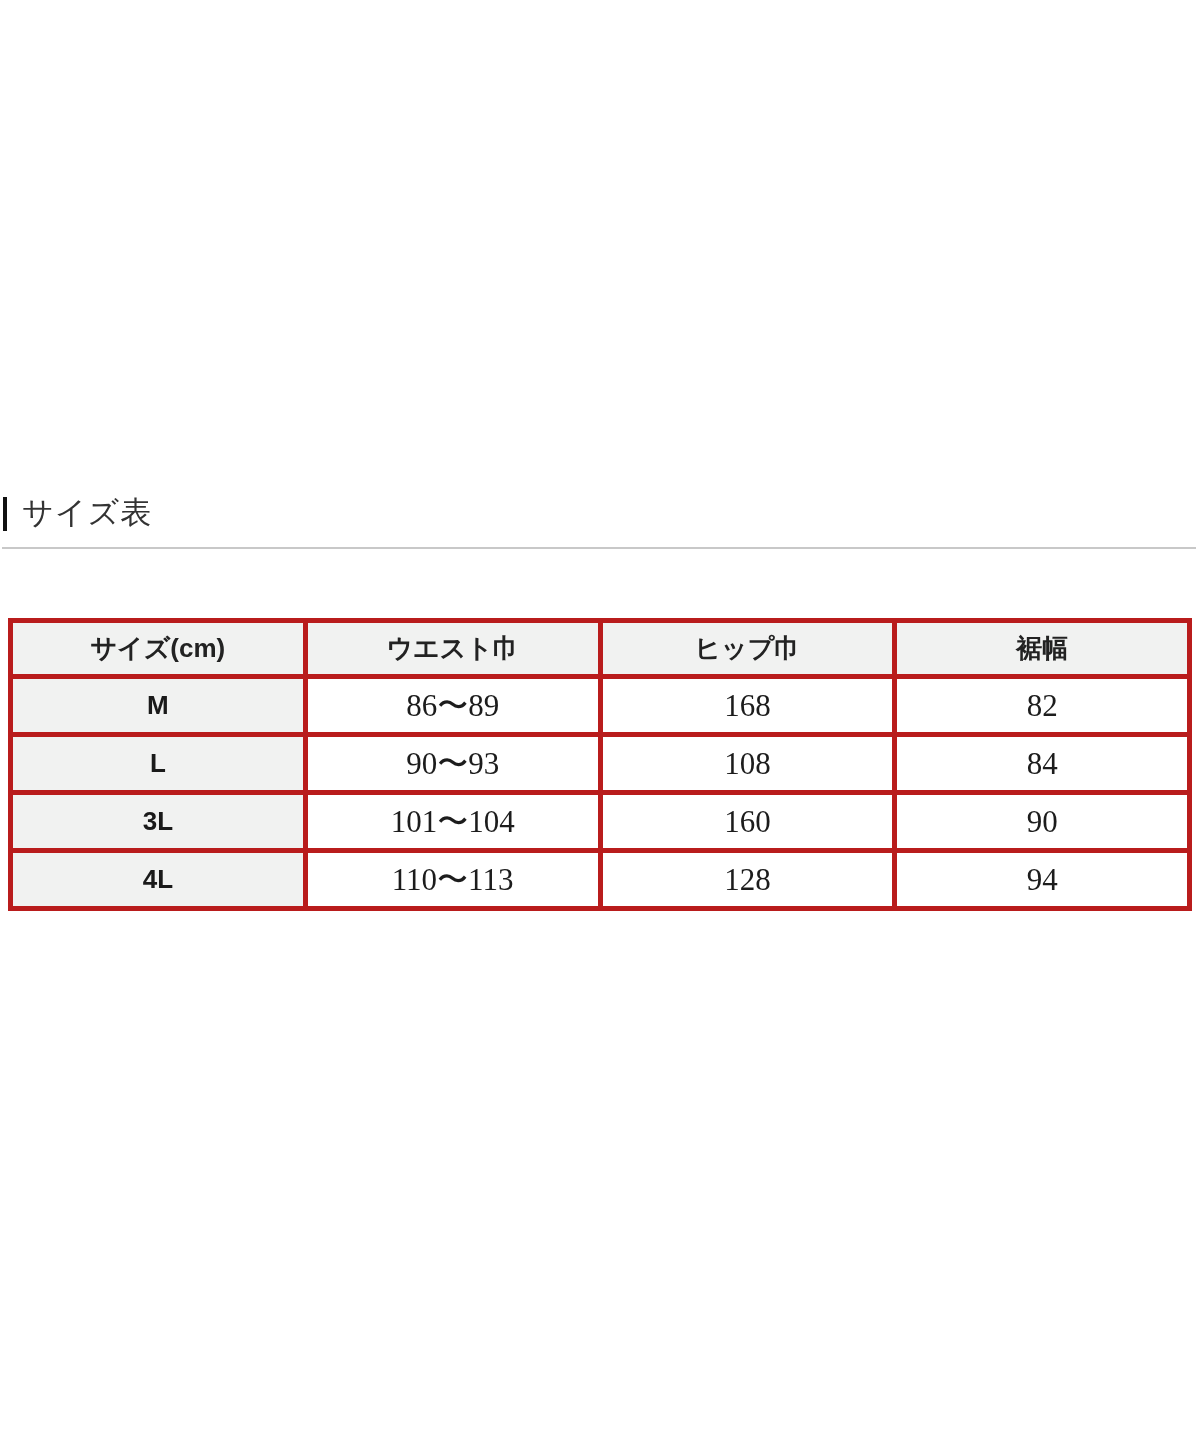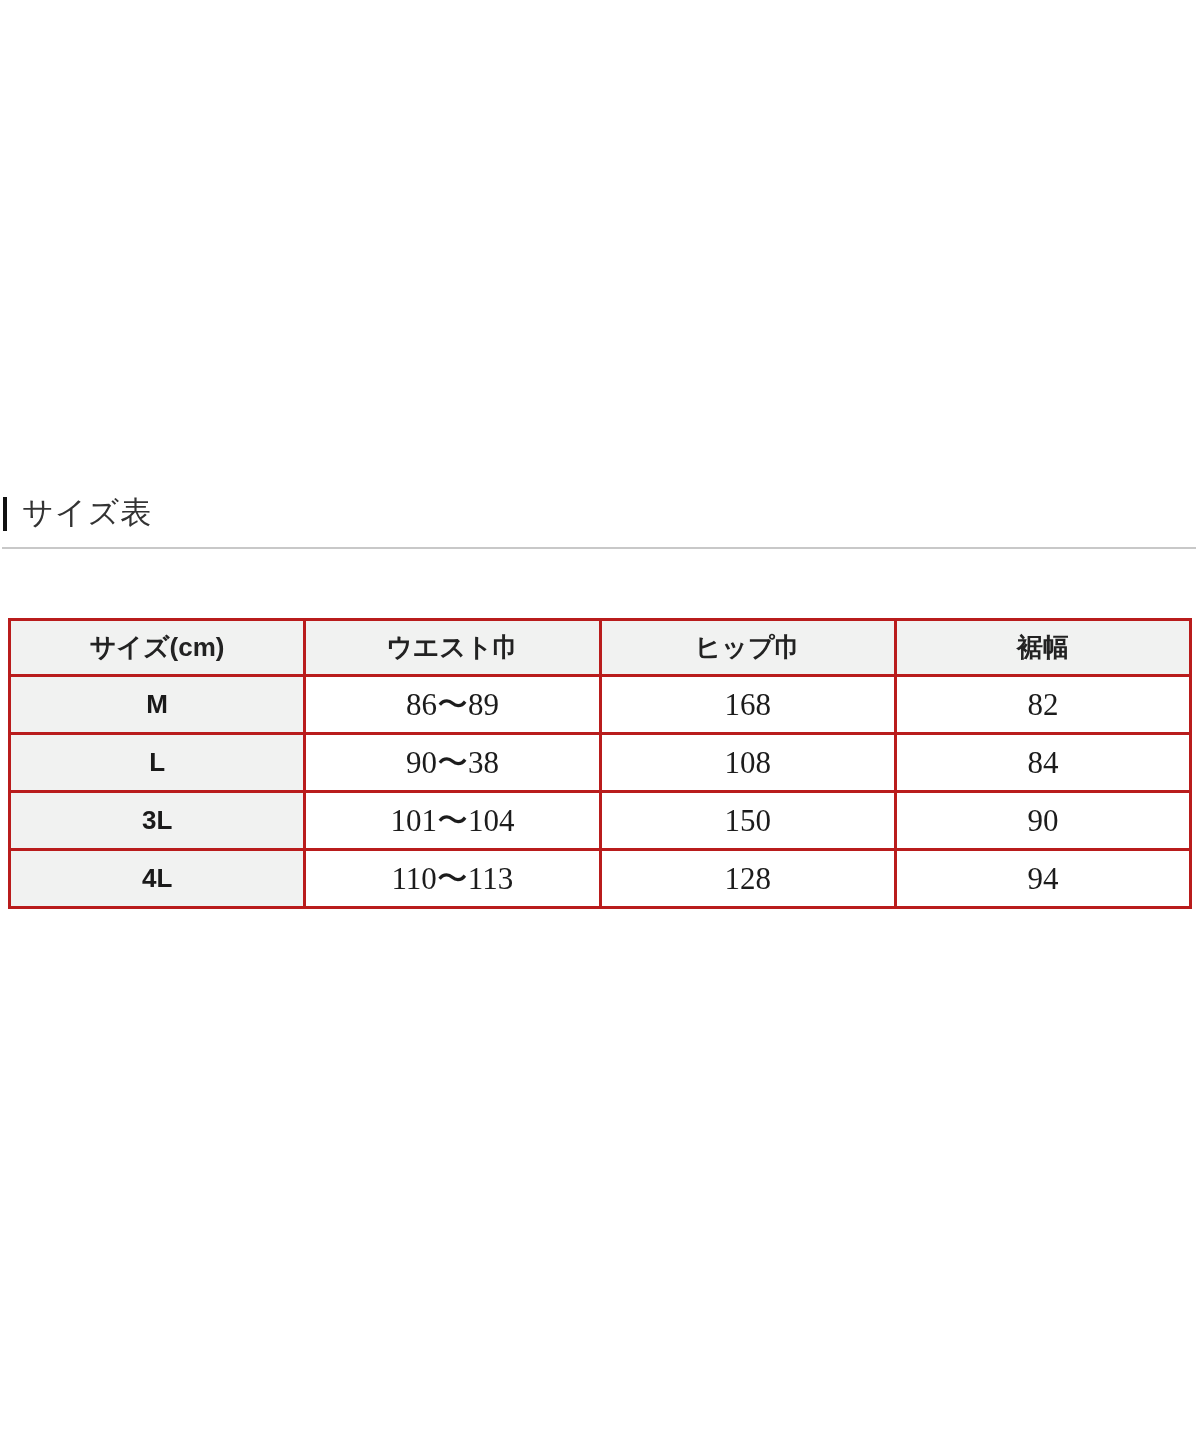--- a/index.html
+++ b/index.html
@@ -46,21 +46,21 @@
   table.size-chart {
     position: absolute;
     left: 8px;
     top: 618px;
     width: 1184px;
     border-collapse: collapse;
     table-layout: fixed;
   }
   table.size-chart th,
   table.size-chart td {
-    border: 3px solid #b91c1c;
+    border: 5px solid #b91c1c;
     text-align: center;
     vertical-align: middle;
     padding: 0;
   }
   table.size-chart thead th {
     height: 56px;
     background: #f1f2f1;
     font-size: 26px;
     font-weight: bold;
     color: #222222;
@@ -104,28 +104,28 @@
     </thead>
     <tbody>
       <tr>
         <th class="size-cell">M</th>
         <td class="value-cell">86〜89</td>
         <td class="value-cell">168</td>
         <td class="value-cell">82</td>
       </tr>
       <tr>
         <th class="size-cell">L</th>
-        <td class="value-cell">90〜38</td>
+        <td class="value-cell">90〜93</td>
         <td class="value-cell">108</td>
         <td class="value-cell">84</td>
       </tr>
       <tr>
         <th class="size-cell">3L</th>
         <td class="value-cell">101〜104</td>
-        <td class="value-cell">150</td>
+        <td class="value-cell">160</td>
         <td class="value-cell">90</td>
       </tr>
       <tr>
         <th class="size-cell">4L</th>
         <td class="value-cell">110〜113</td>
         <td class="value-cell">128</td>
         <td class="value-cell">94</td>
       </tr>
     </tbody>
   </table>

